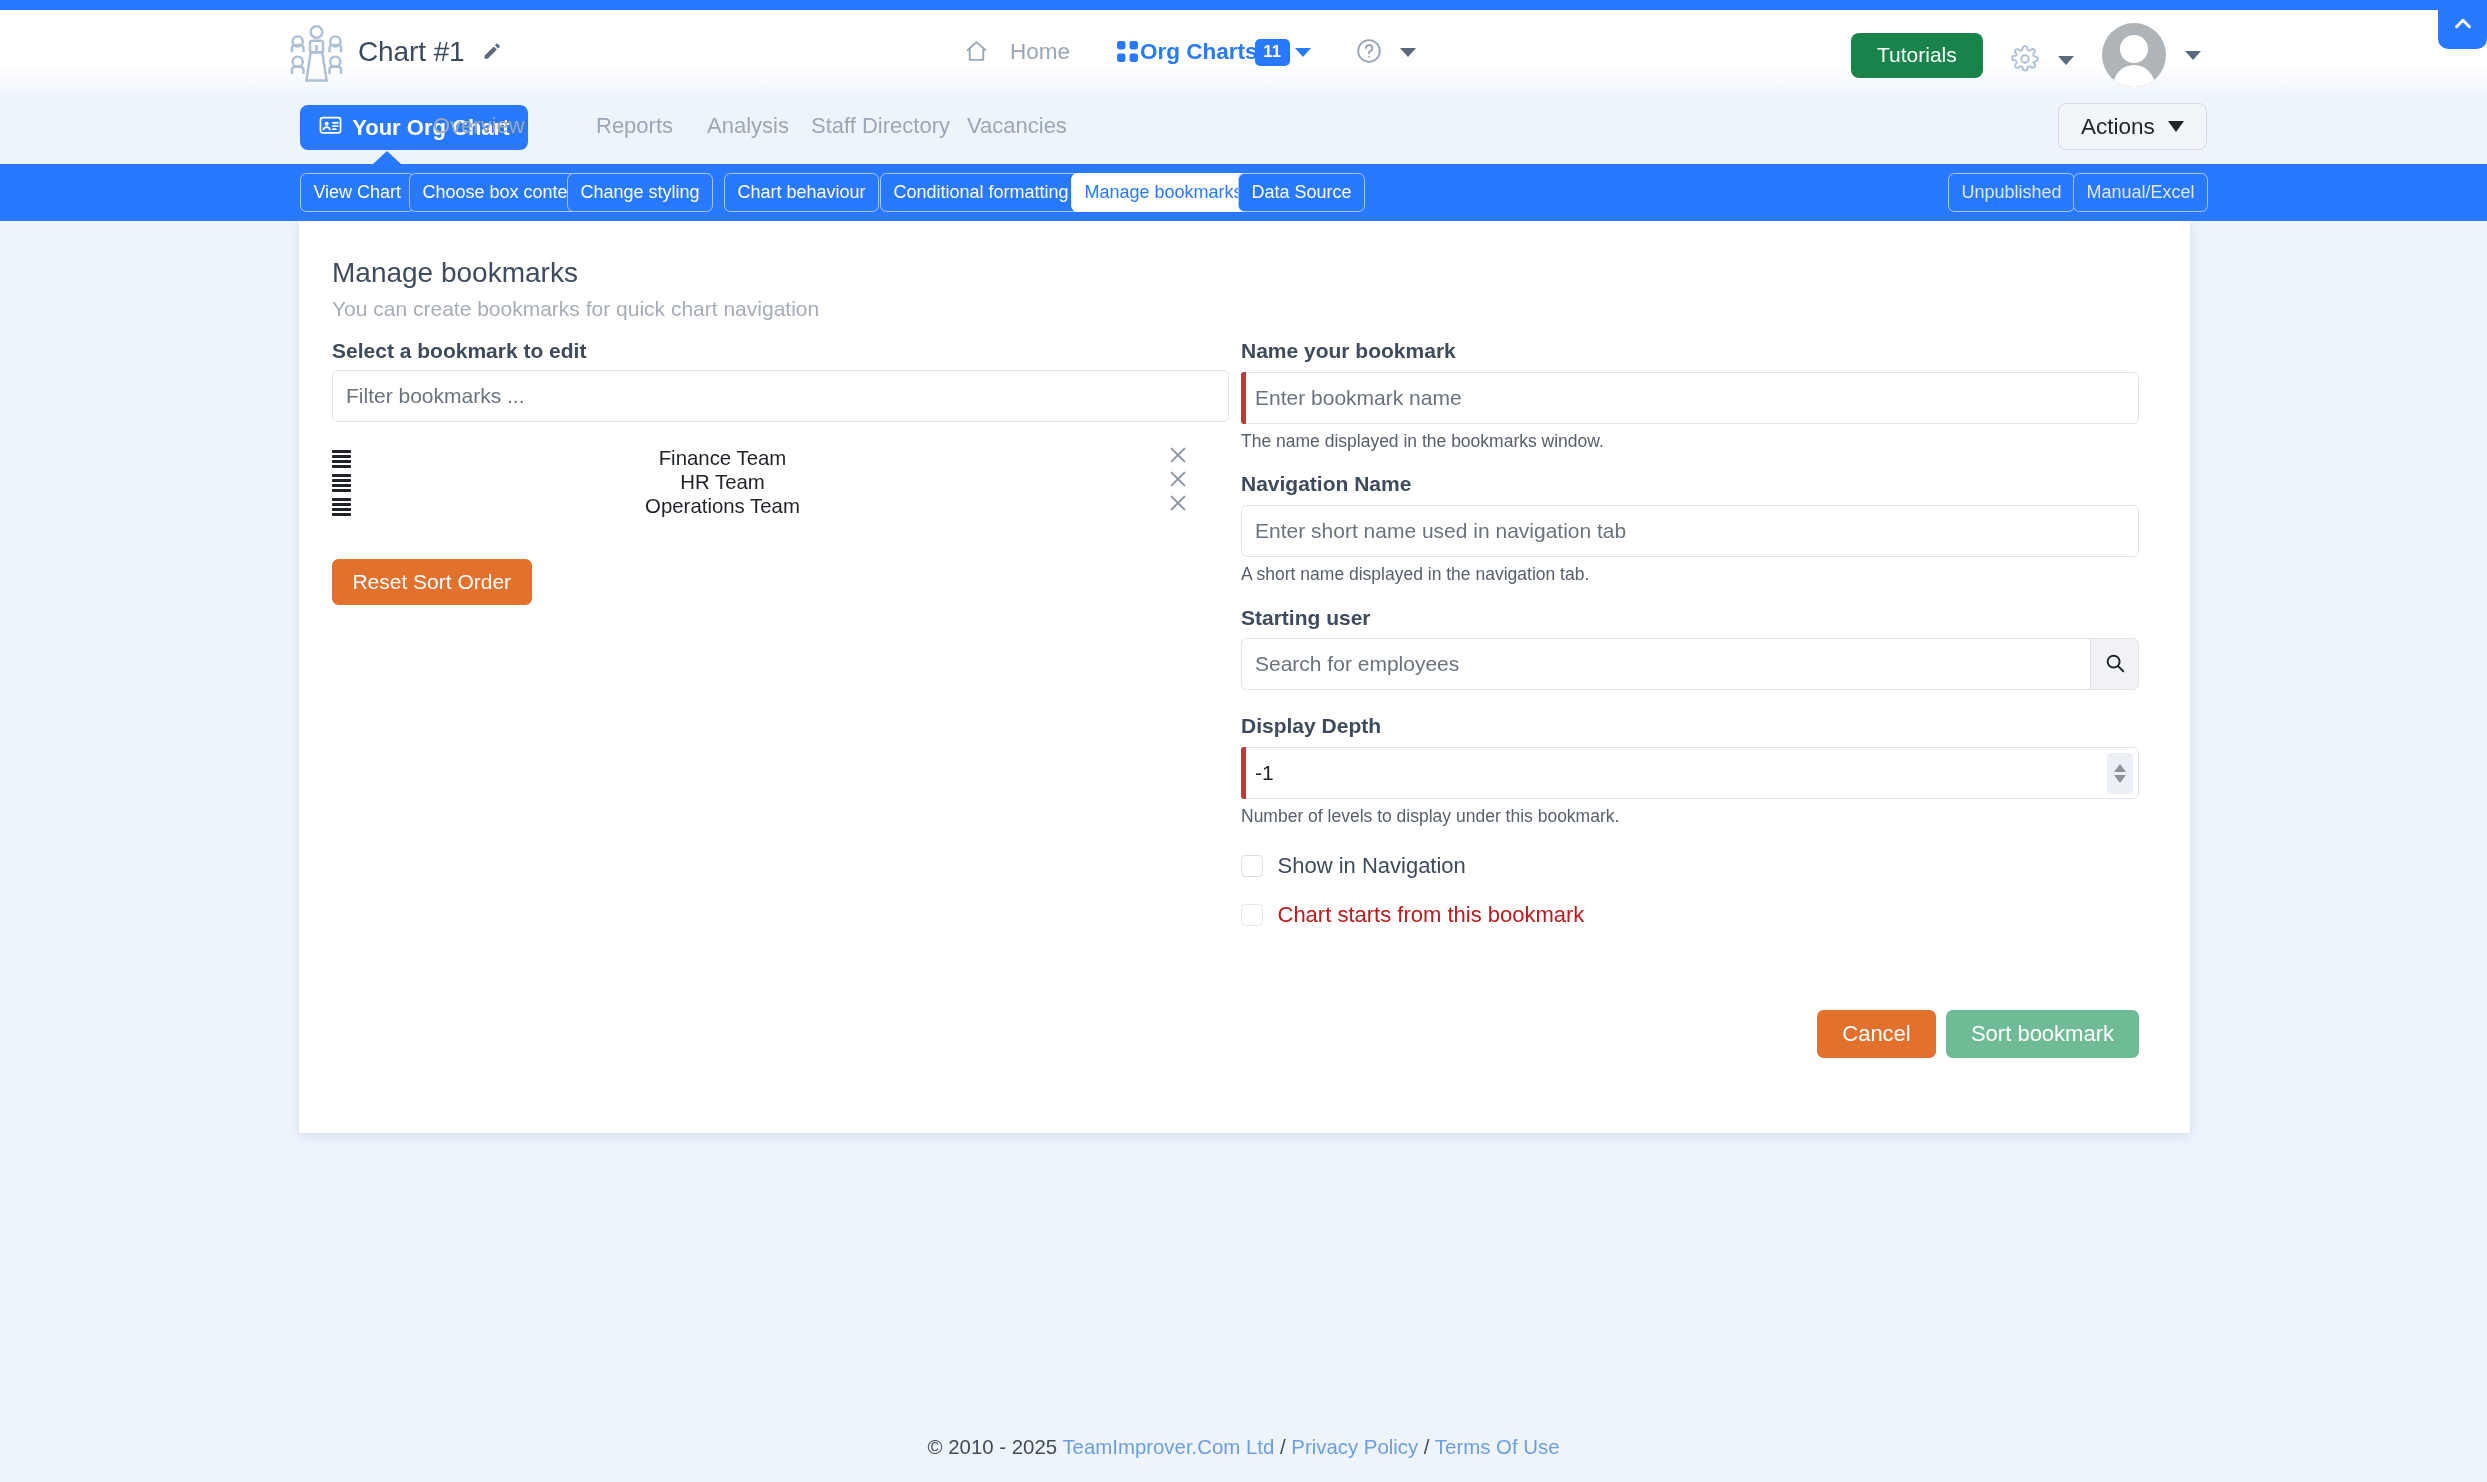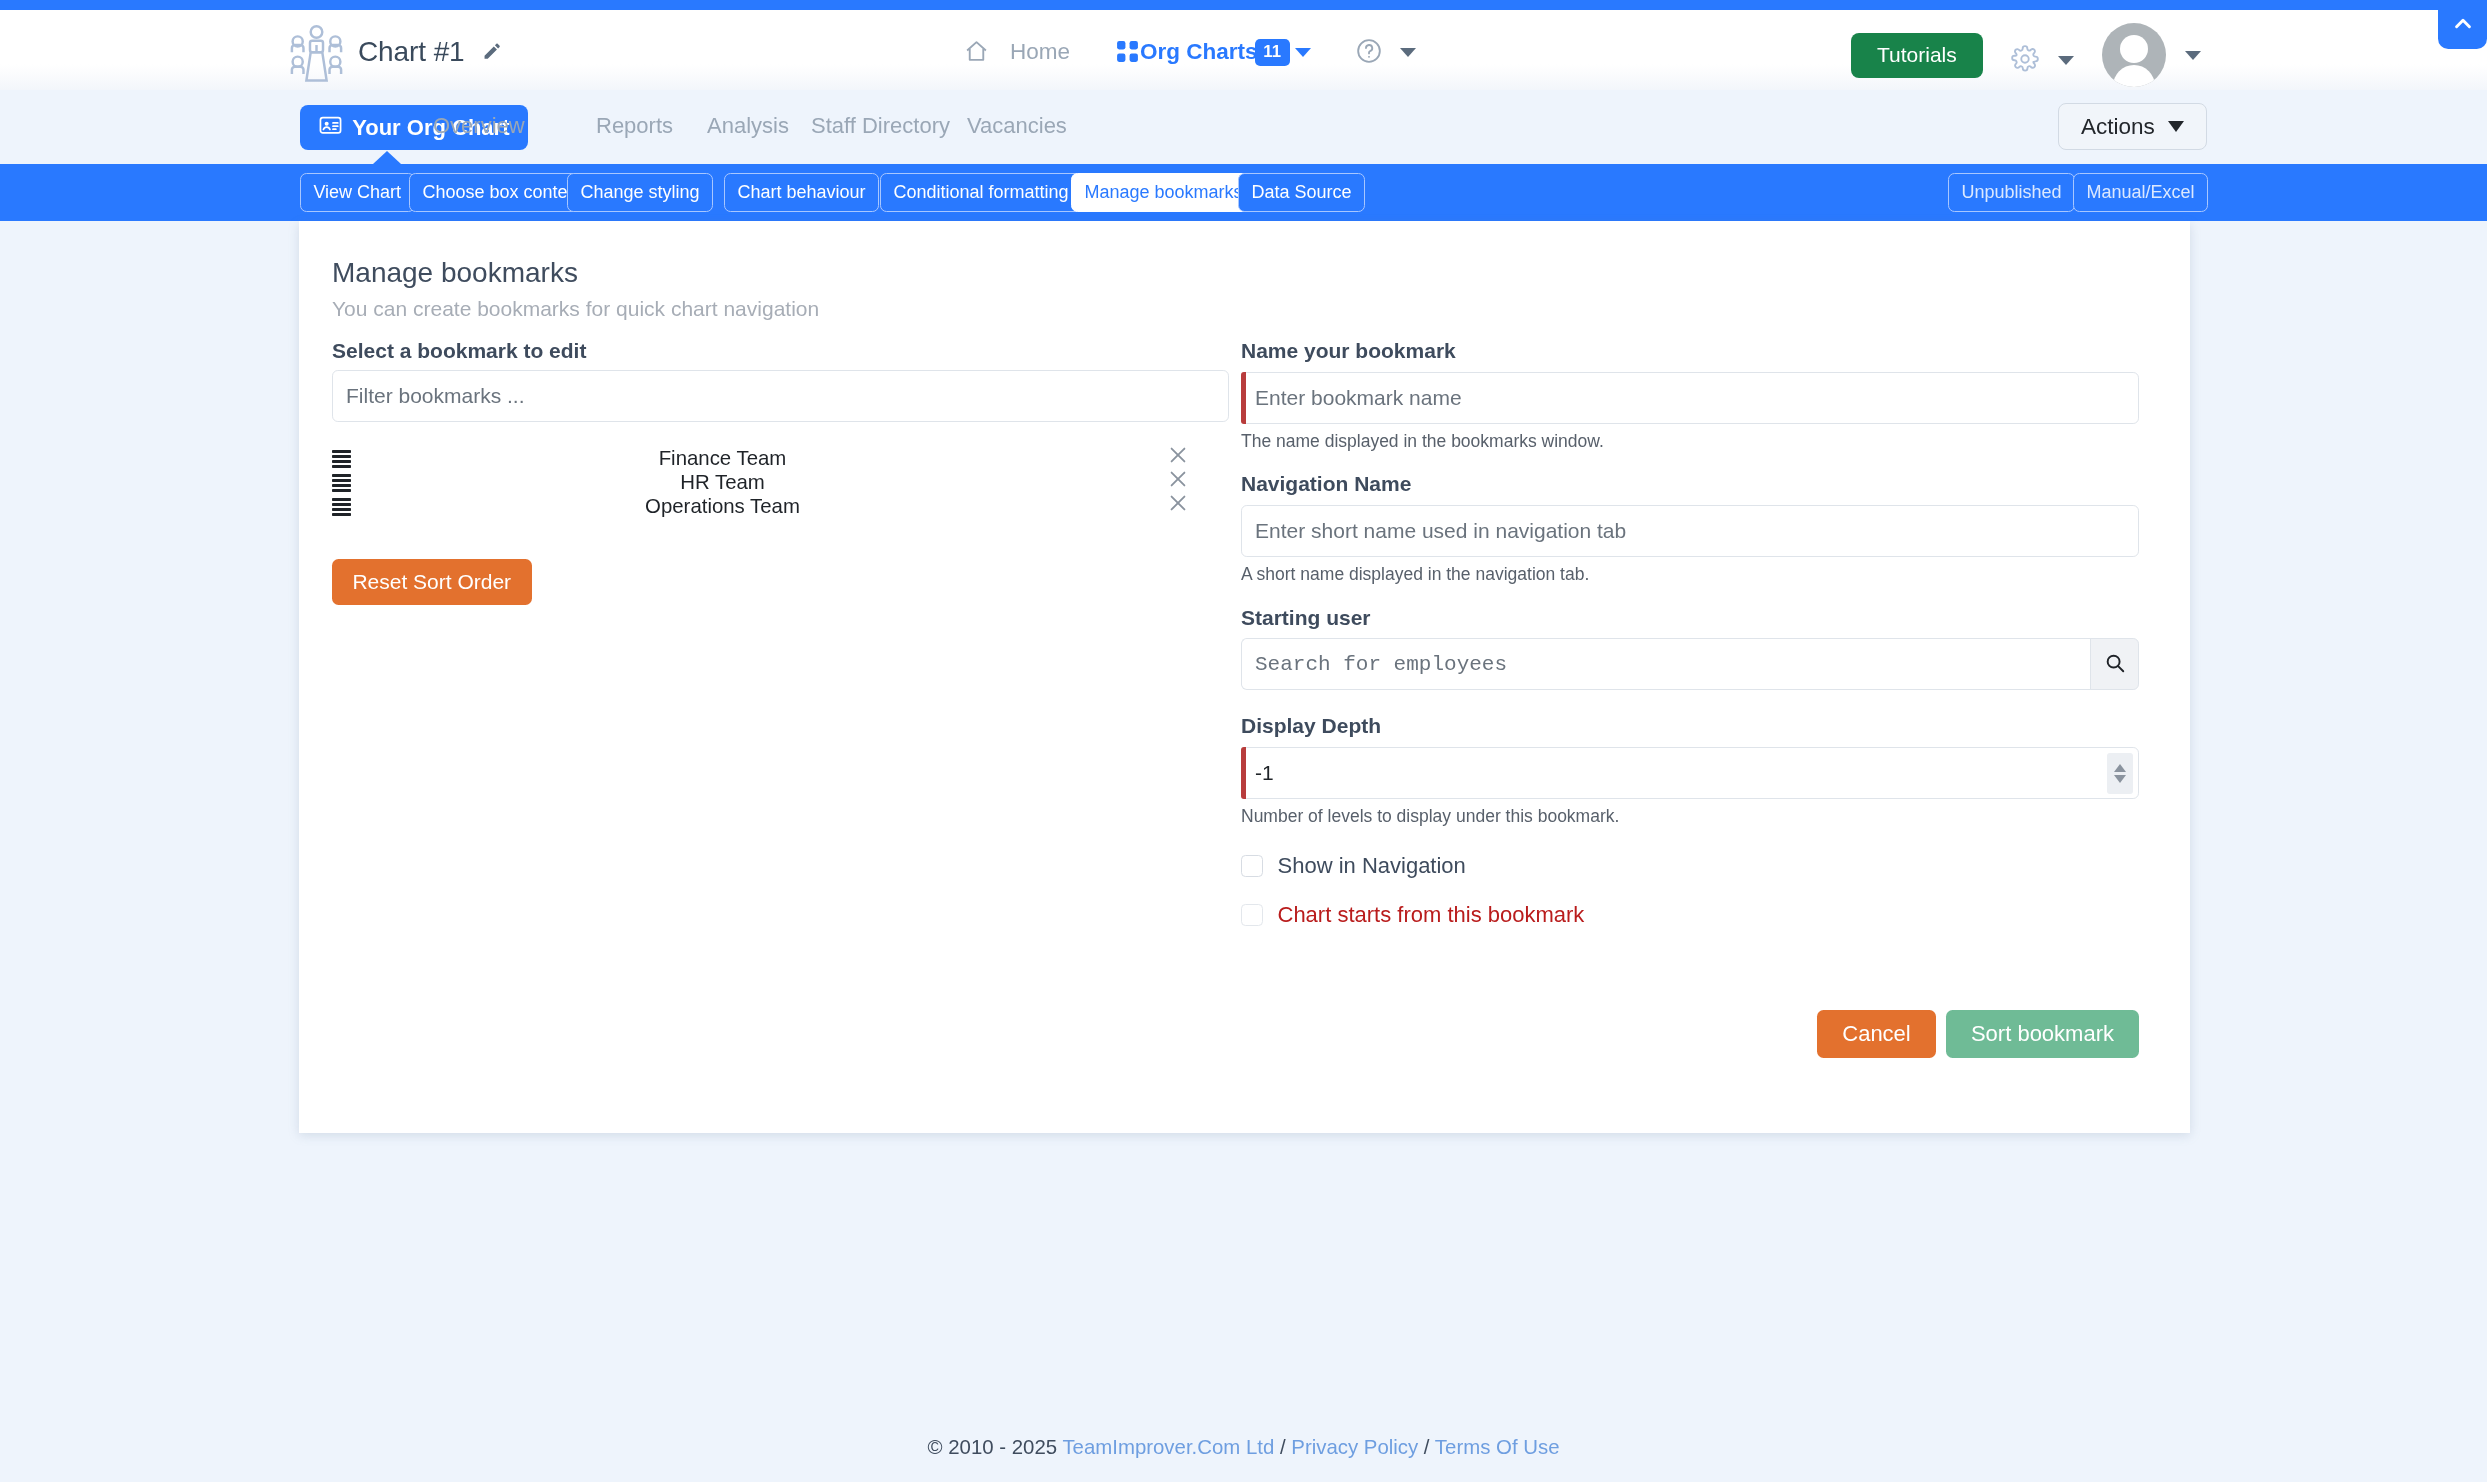--- a/index.html
+++ b/index.html
@@ -176,21 +176,21 @@
     position: absolute; left: 0; width: 5.1px; height: 52px;
     background: #b83c3c; border-radius: 2.9px 0 0 2.9px; z-index: 3;
   }
   .help-text { font-size: 17.5px; color: #58606b; }
 
   .search-group { position: relative; width: 898px; height: 52px; }
   .search-group input {
     width: 871px; height: 52px; border: 0.7px solid #dfe4ea;
     border-right: none; border-radius: 5.8px 0 0 5.8px; background: #fff;
     font-size: 21px; color: #3f4c5e; padding: 0 13px;
-    font-family: Liberation Mono, monospace;
+    font-family: Liberation Sans, sans-serif;
   }
   .search-group input::placeholder { color: #6a737d; }
   .search-btn {
     position: absolute; right: 0; top: 0; width: 49px; height: 52px;
     background: #f0f2f5; border: 0.7px solid #dfe4ea; border-radius: 0 5.8px 5.8px 0;
     display: flex; align-items: center; justify-content: center; cursor: pointer;
   }
   .search-btn svg { width: 22px; height: 22px; }
 
   .num-group { position: relative; width: 898px; height: 52px; }

